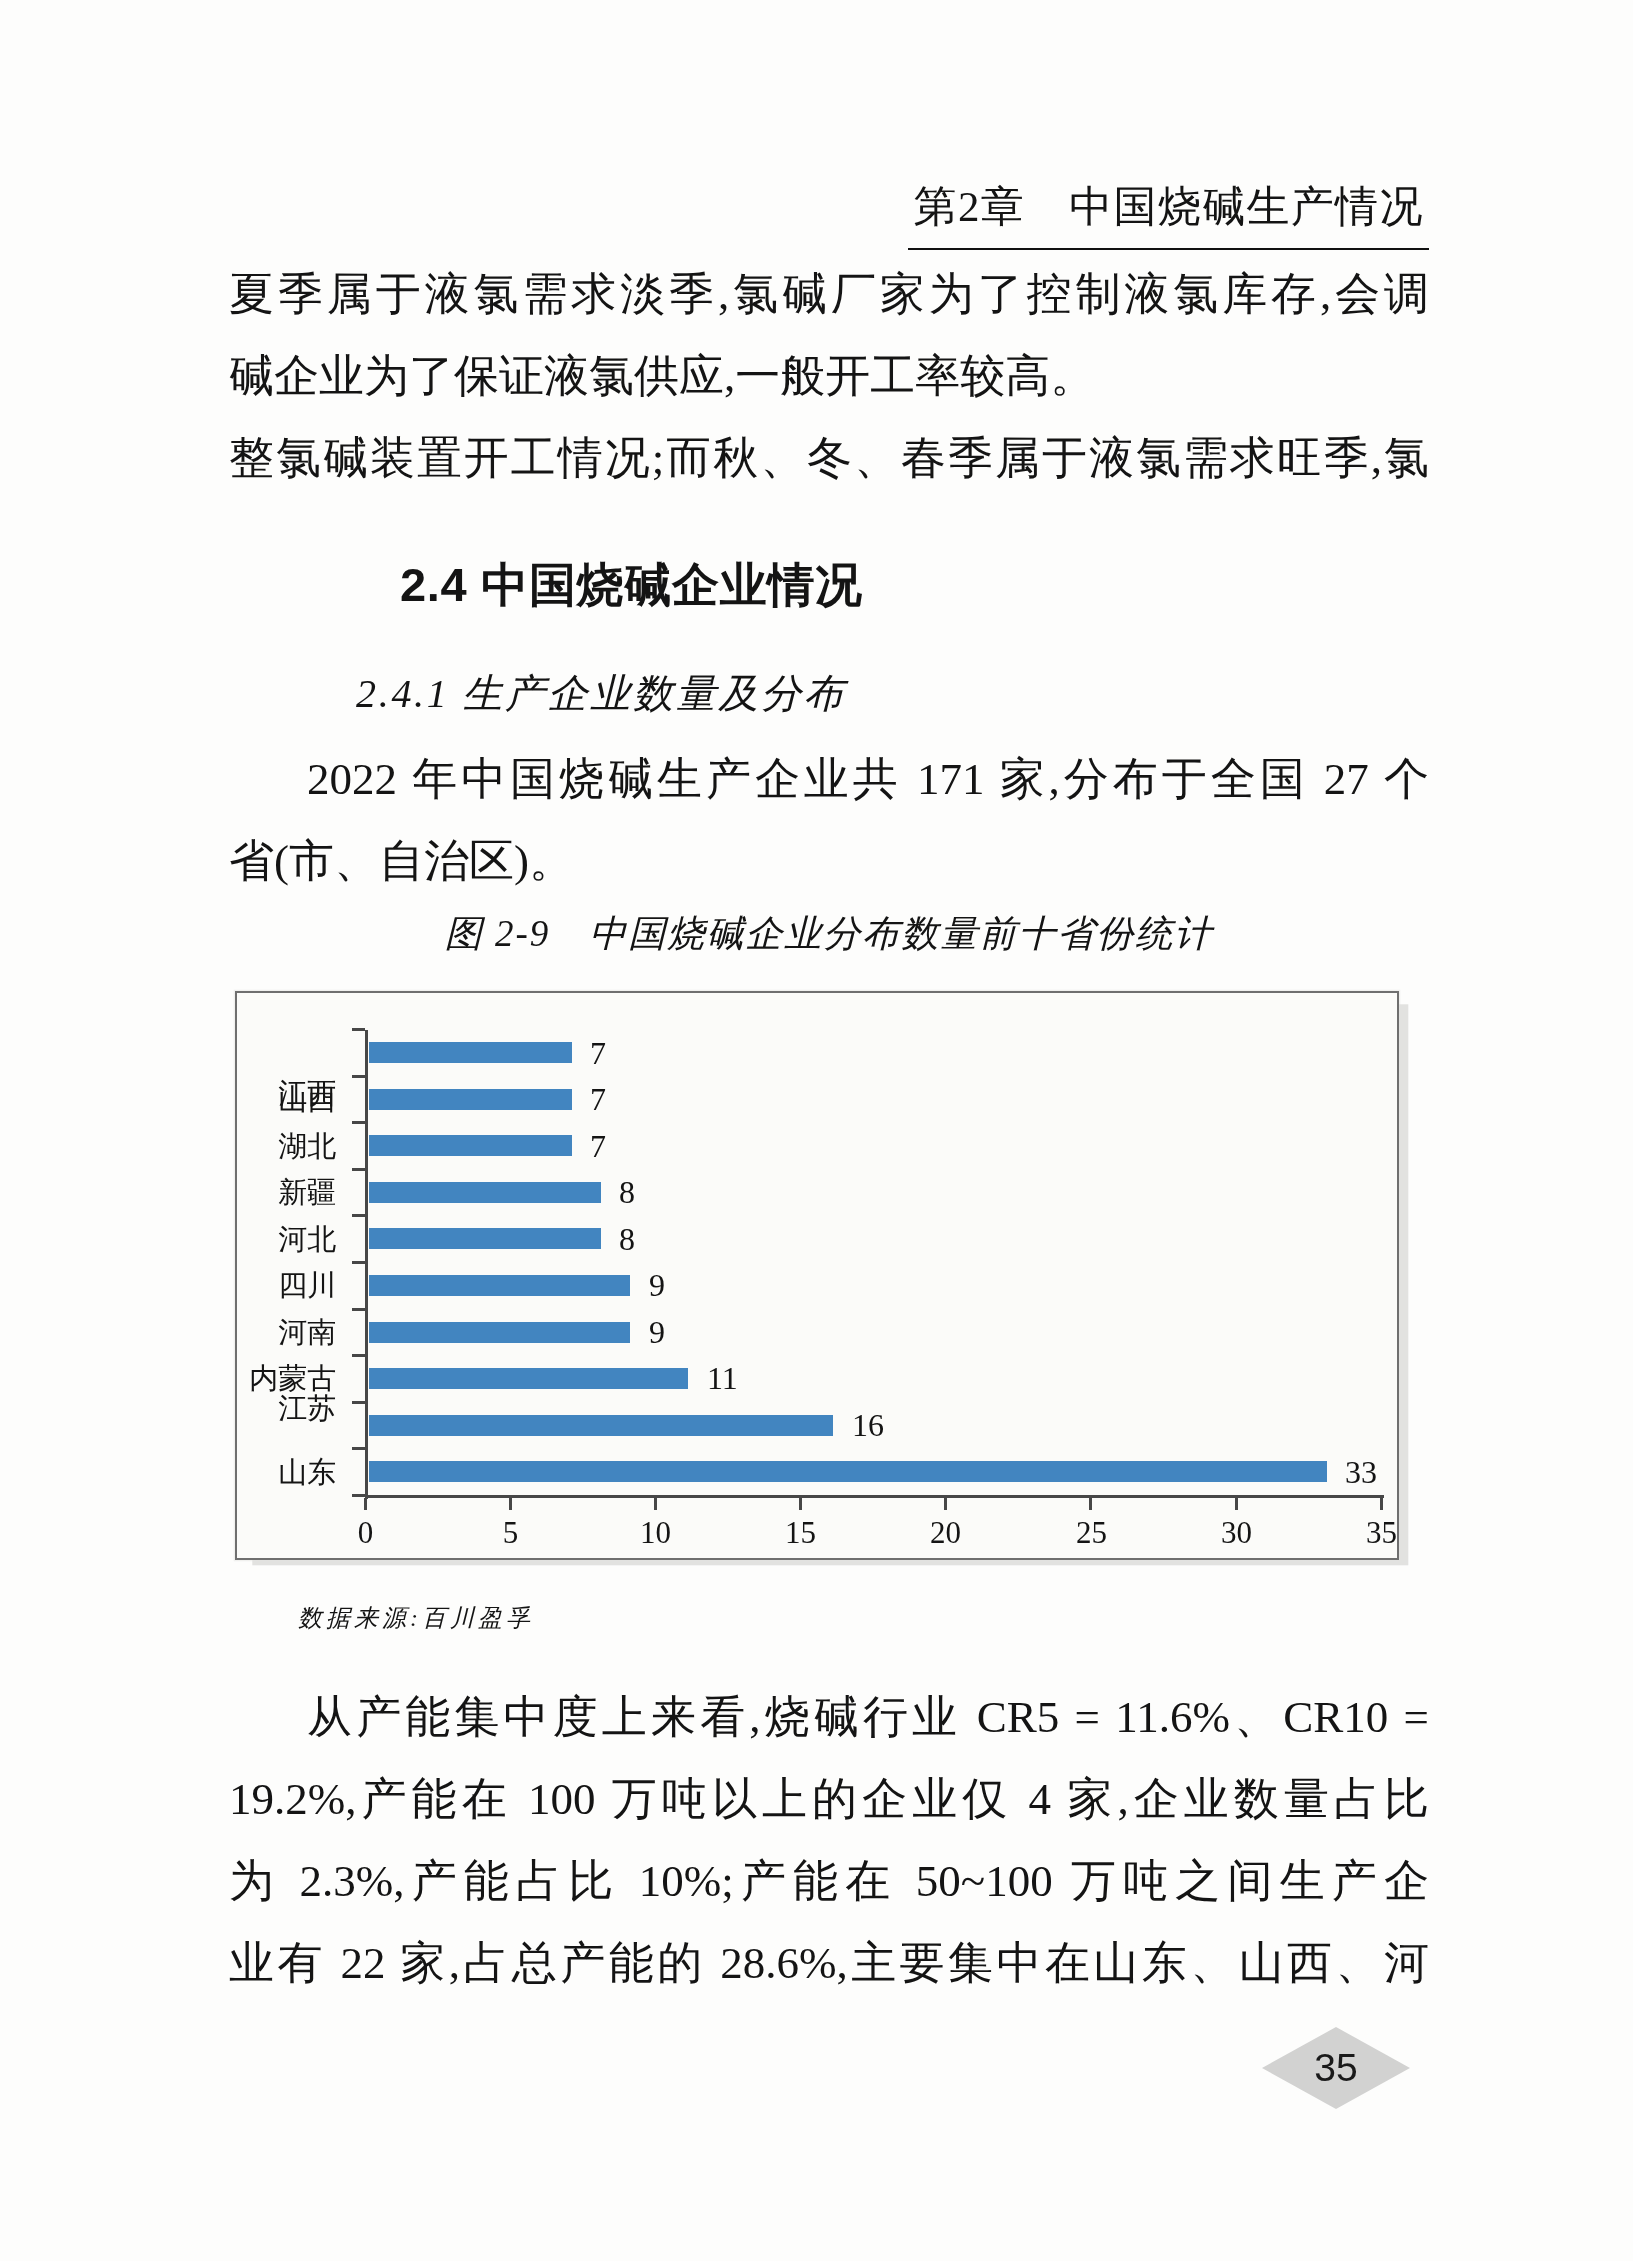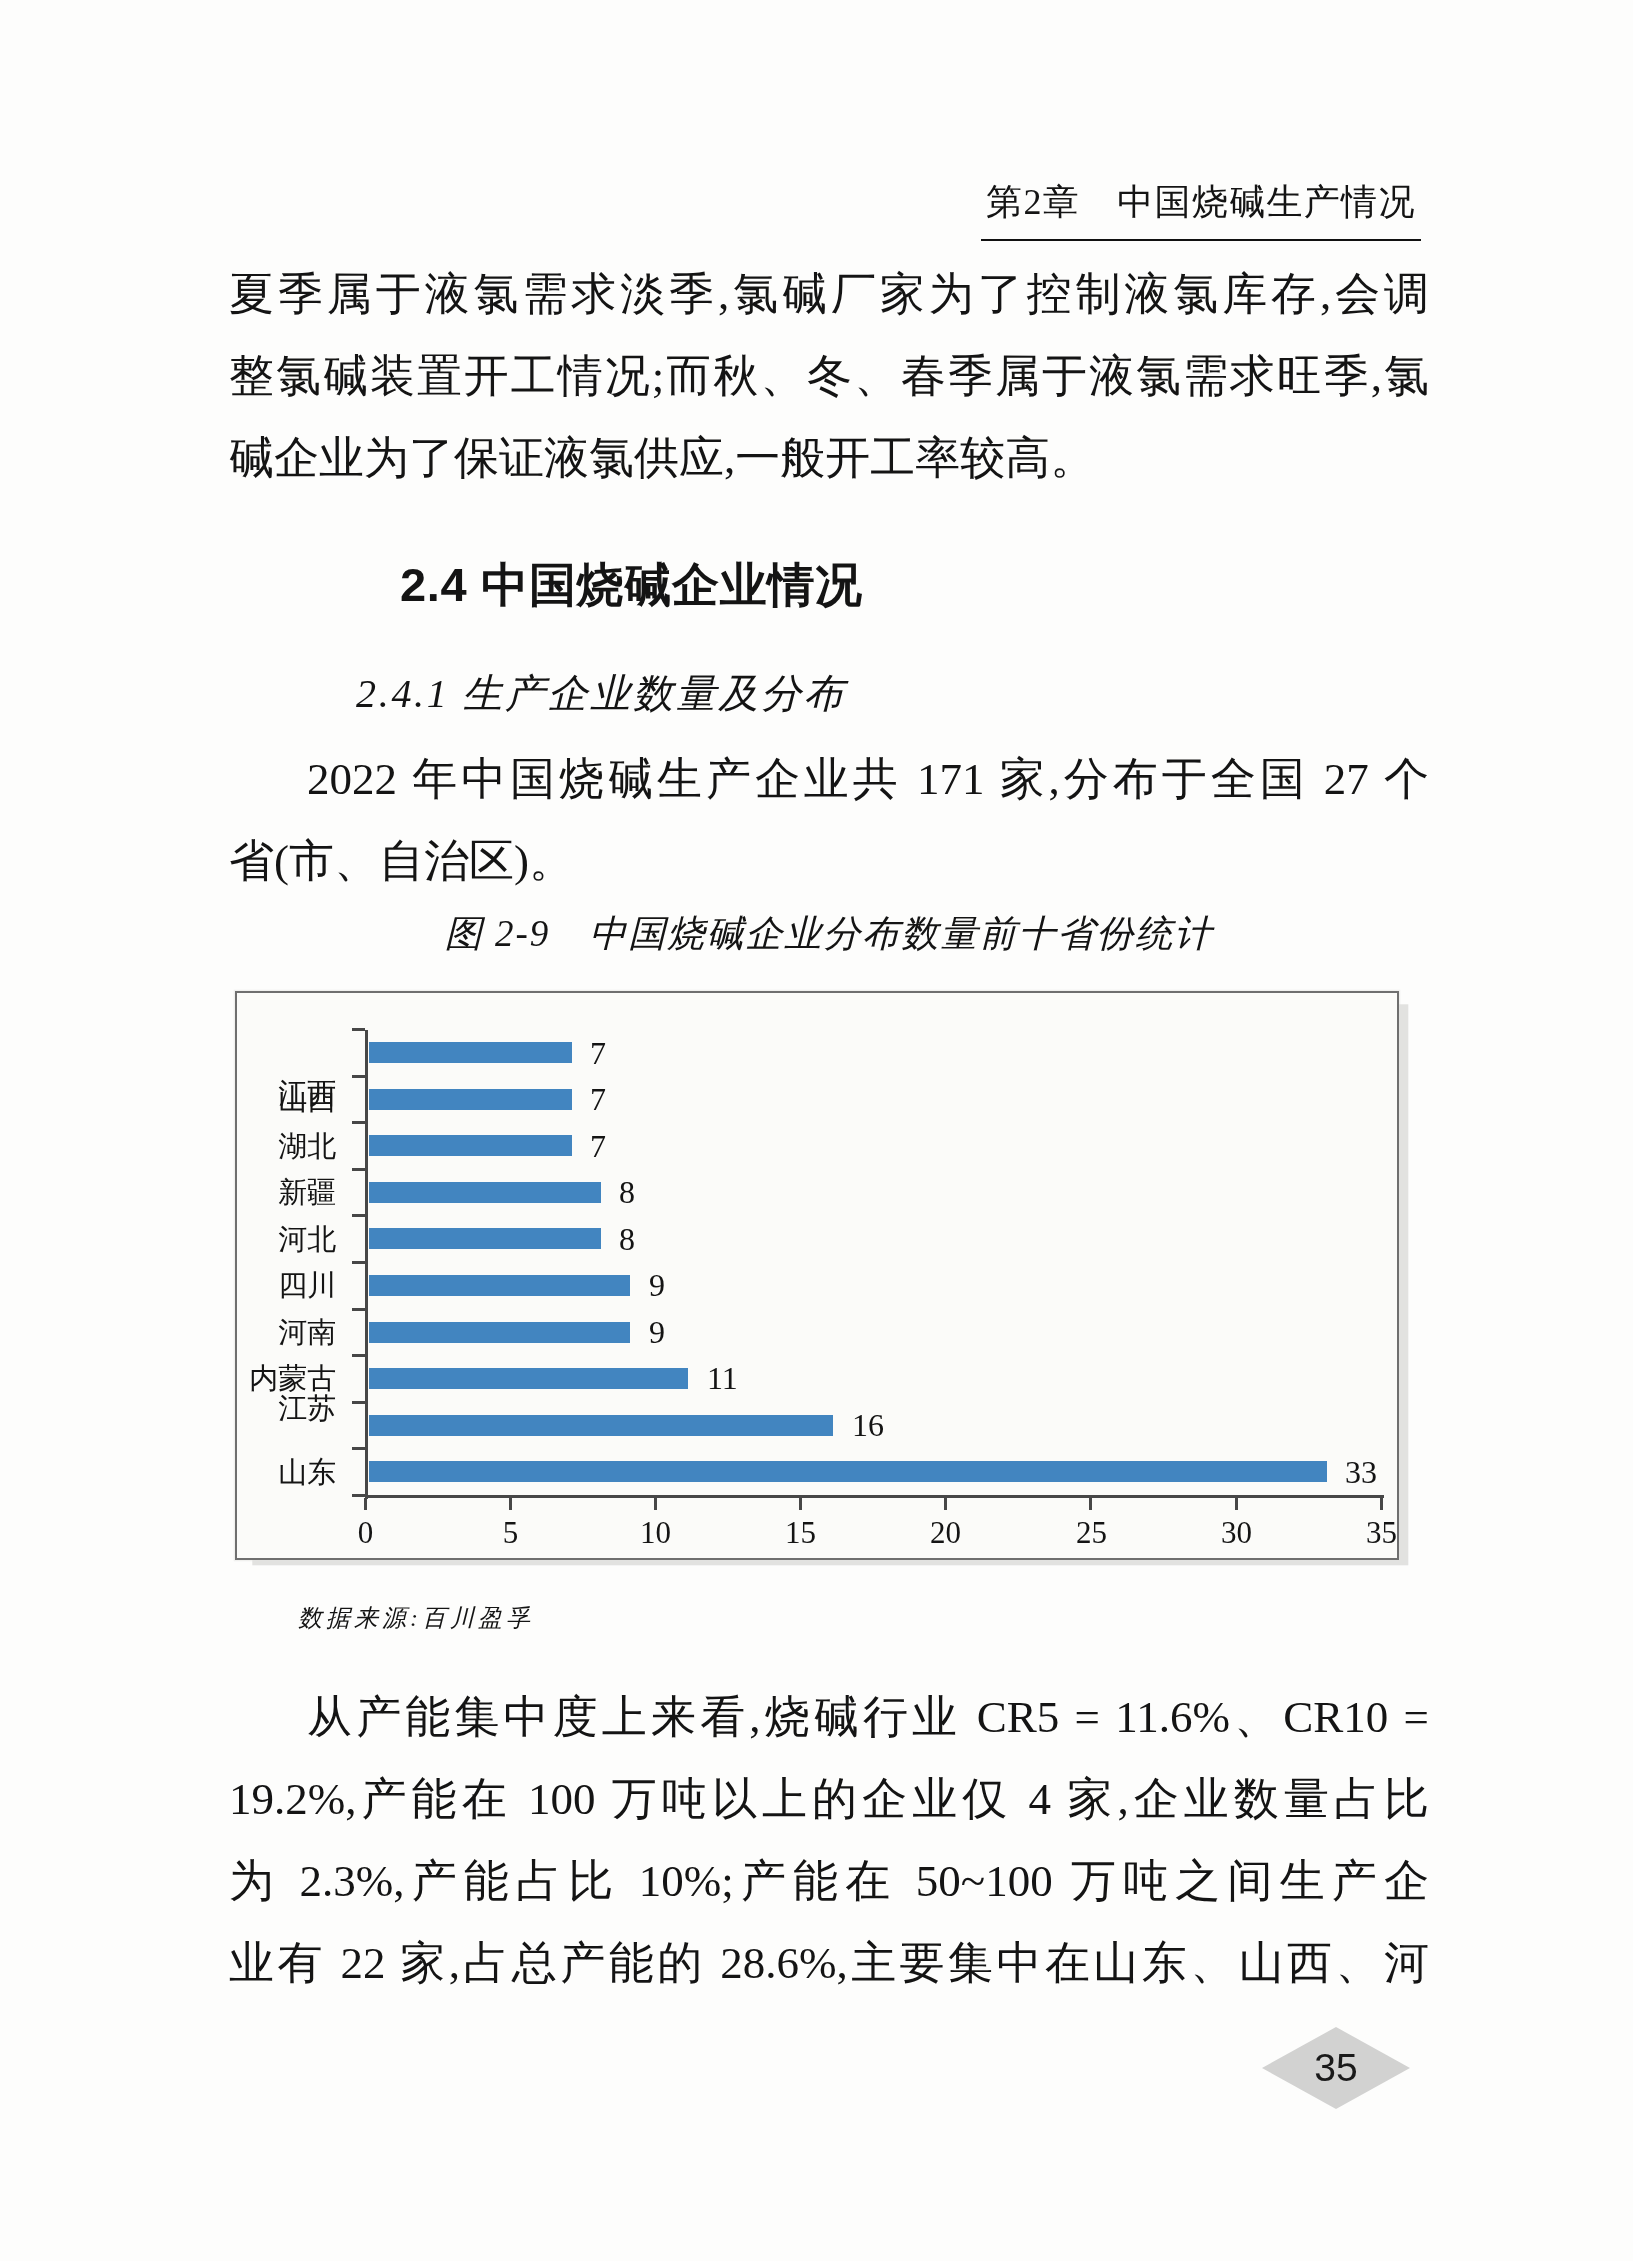--- a/index.html
+++ b/index.html
@@ -4,21 +4,21 @@
 <style>
   html,body{margin:0;padding:0;}
   body{background:#ffffff;}
   #page{
     position:relative; width:1633px; height:2261px;
     background:#fdfdfc; overflow:hidden;
     font-family:"Liberation Serif","DejaVu Serif",serif;
     color:#141414;
   }
   
-  .page-header{position:absolute; top:178px; right:212px; font-size:36px;}
+  .page-header{position:absolute; top:178px; right:204px; font-size:43px;}
   .page-header .hdr-inner{
     display:inline-block; padding:0 5.3px 12px 5.3px;
     border-bottom:2px solid #111; letter-spacing:1.3px; white-space:pre;
   }
   
   .para{position:absolute; left:229px; width:1200px; font-size:45px;}
   .p-line{height:82px; line-height:82px; white-space:nowrap;}
   .just{text-align:justify; text-align-last:justify;}
   .lastline{text-align:left; text-align-last:left;}
   .indent{text-indent:78px;}
@@ -68,22 +68,22 @@
 <body>
 
 <div id="page">
 
   <div class="page-header">
     <span class="hdr-inner">第2章　中国烧碱生产情况</span>
   </div>
 
   <div class="para" style="top:253px;">
     <div class="p-line just">夏季属于液氯需求淡季,氯碱厂家为了控制液氯库存,会调</div>
+    <div class="p-line lastline">碱企业为了保证液氯供应,一般开工率较高。</div>
     <div class="p-line just">整氯碱装置开工情况;而秋、冬、春季属于液氯需求旺季,氯</div>
-    <div class="p-line lastline">碱企业为了保证液氯供应,一般开工率较高。</div>
   </div>
 
   <div class="sec-heading">2.4 中国烧碱企业情况</div>
 
   <div class="subsec-heading">2.4.1 生产企业数量及分布</div>
 
   <div class="para" style="top:738px;">
     <div class="p-line just indent">2022 年中国烧碱生产企业共 171 家,分布于全国 27 个</div>
     <div class="p-line lastline">省(市、自治区)。</div>
   </div>

